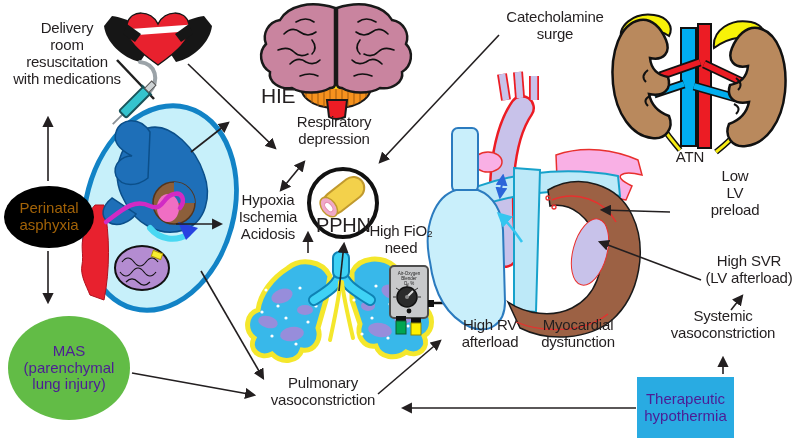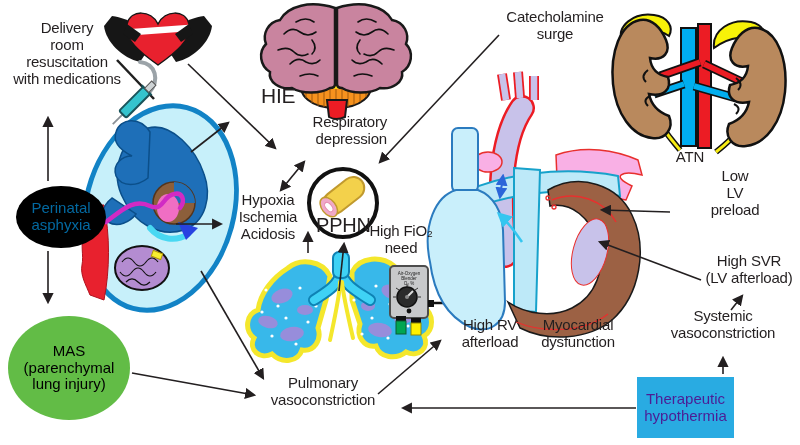--- a/index.html
+++ b/index.html
@@ -4,35 +4,35 @@
 <style>
   html,body{margin:0;padding:0;background:#fff;}
   .stage{position:relative;width:800px;height:445px;background:#ffffff;overflow:hidden;
          font-family:"Liberation Sans",sans-serif;color:#231F20;}
   .layer{position:absolute;left:0;top:0;}
   .lbl{position:absolute;white-space:pre-line;text-align:center;font-size:15px;line-height:1.13;
        letter-spacing:-0.2px;}
   .l-delivery{left:0;top:20px;width:134px;}
   .l-catecholamine{left:490px;top:9px;width:130px;}
   .l-hie{left:261px;top:84px;width:44px;font-size:21px;text-align:left;}
-  .l-respiratory{left:281px;top:114px;width:106px;text-align:right;}
+  .l-respiratory{left:281px;top:114px;width:106px;}
   .l-hypoxia{left:224px;top:192px;width:88px;}
   .l-pphn{left:316px;top:214px;width:54px;font-size:20px;}
   .l-fio2{left:360px;top:223px;width:82px;}
   .l-atn{left:666px;top:149px;width:48px;}
   .l-preload{left:656px;top:168px;width:64px;margin-left:47px;}
   .l-svr{left:697px;top:253px;width:104px;}
   .l-systemic{left:661px;top:308px;width:124px;}
   .l-myocardial{left:524px;top:317px;width:108px;}
   .l-highrv{left:446px;top:317px;width:88px;}
   .l-pulmonary{left:260px;top:375px;width:126px;}
   .node{position:absolute;display:flex;align-items:center;justify-content:center;
         text-align:center;white-space:pre-line;font-size:15px;line-height:1.13;}
-  .n-asphyxia{left:16px;top:186px;width:90px;height:62px;border-radius:50%;background:#000;color:#0369a1;}
-  .n-mas{left:8px;top:316px;width:122px;height:104px;border-radius:50%;background:#62BC46;color:#000000;}
+  .n-asphyxia{left:4px;top:186px;width:90px;height:62px;border-radius:50%;background:#000;color:#a16207;}
+  .n-mas{left:8px;top:316px;width:122px;height:104px;border-radius:50%;background:#62BC46;color:#4c1d95;}
   .n-hypothermia{left:637px;top:377px;width:97px;height:61px;background:#29ABE2;color:#4c1d95;}
 </style>
 </head>
 <body>
 
 <div class="stage">
 
   <svg class="layer" width="800" height="445" viewBox="0 0 800 445">
     <defs>
       <marker id="ah" viewBox="0 0 10 10" refX="8" refY="5" markerWidth="7" markerHeight="7" orient="auto-start-reverse">

